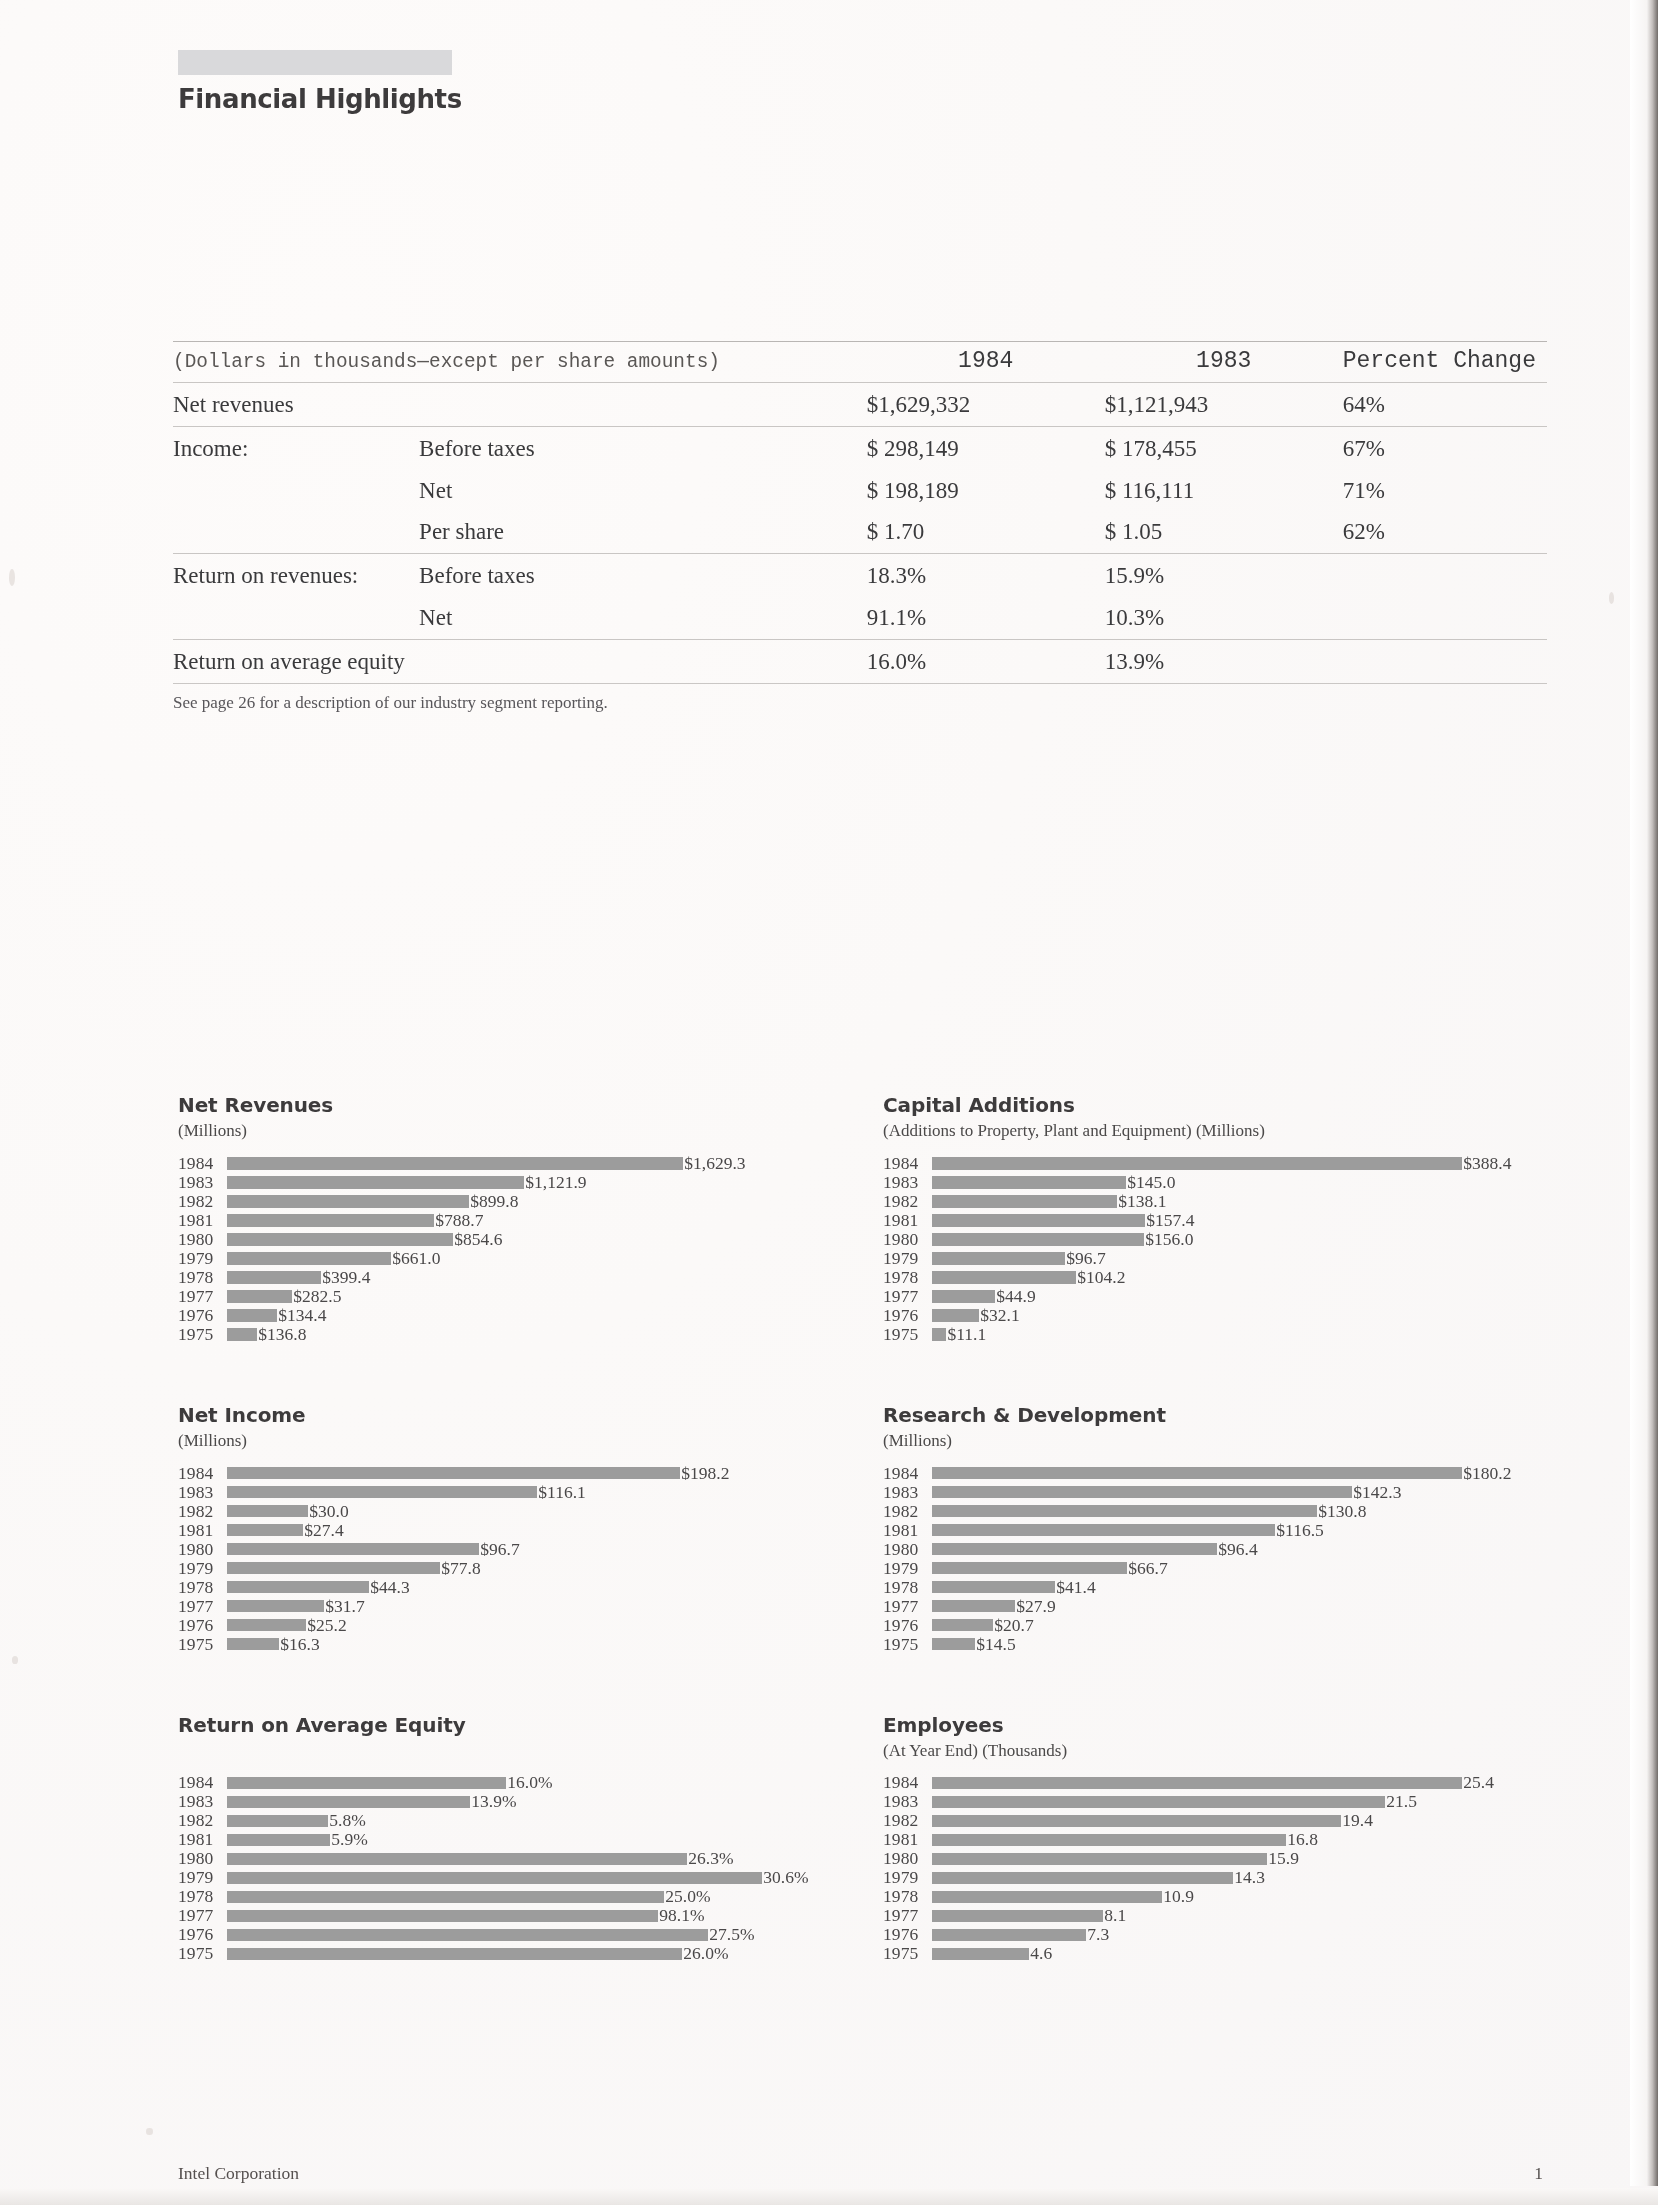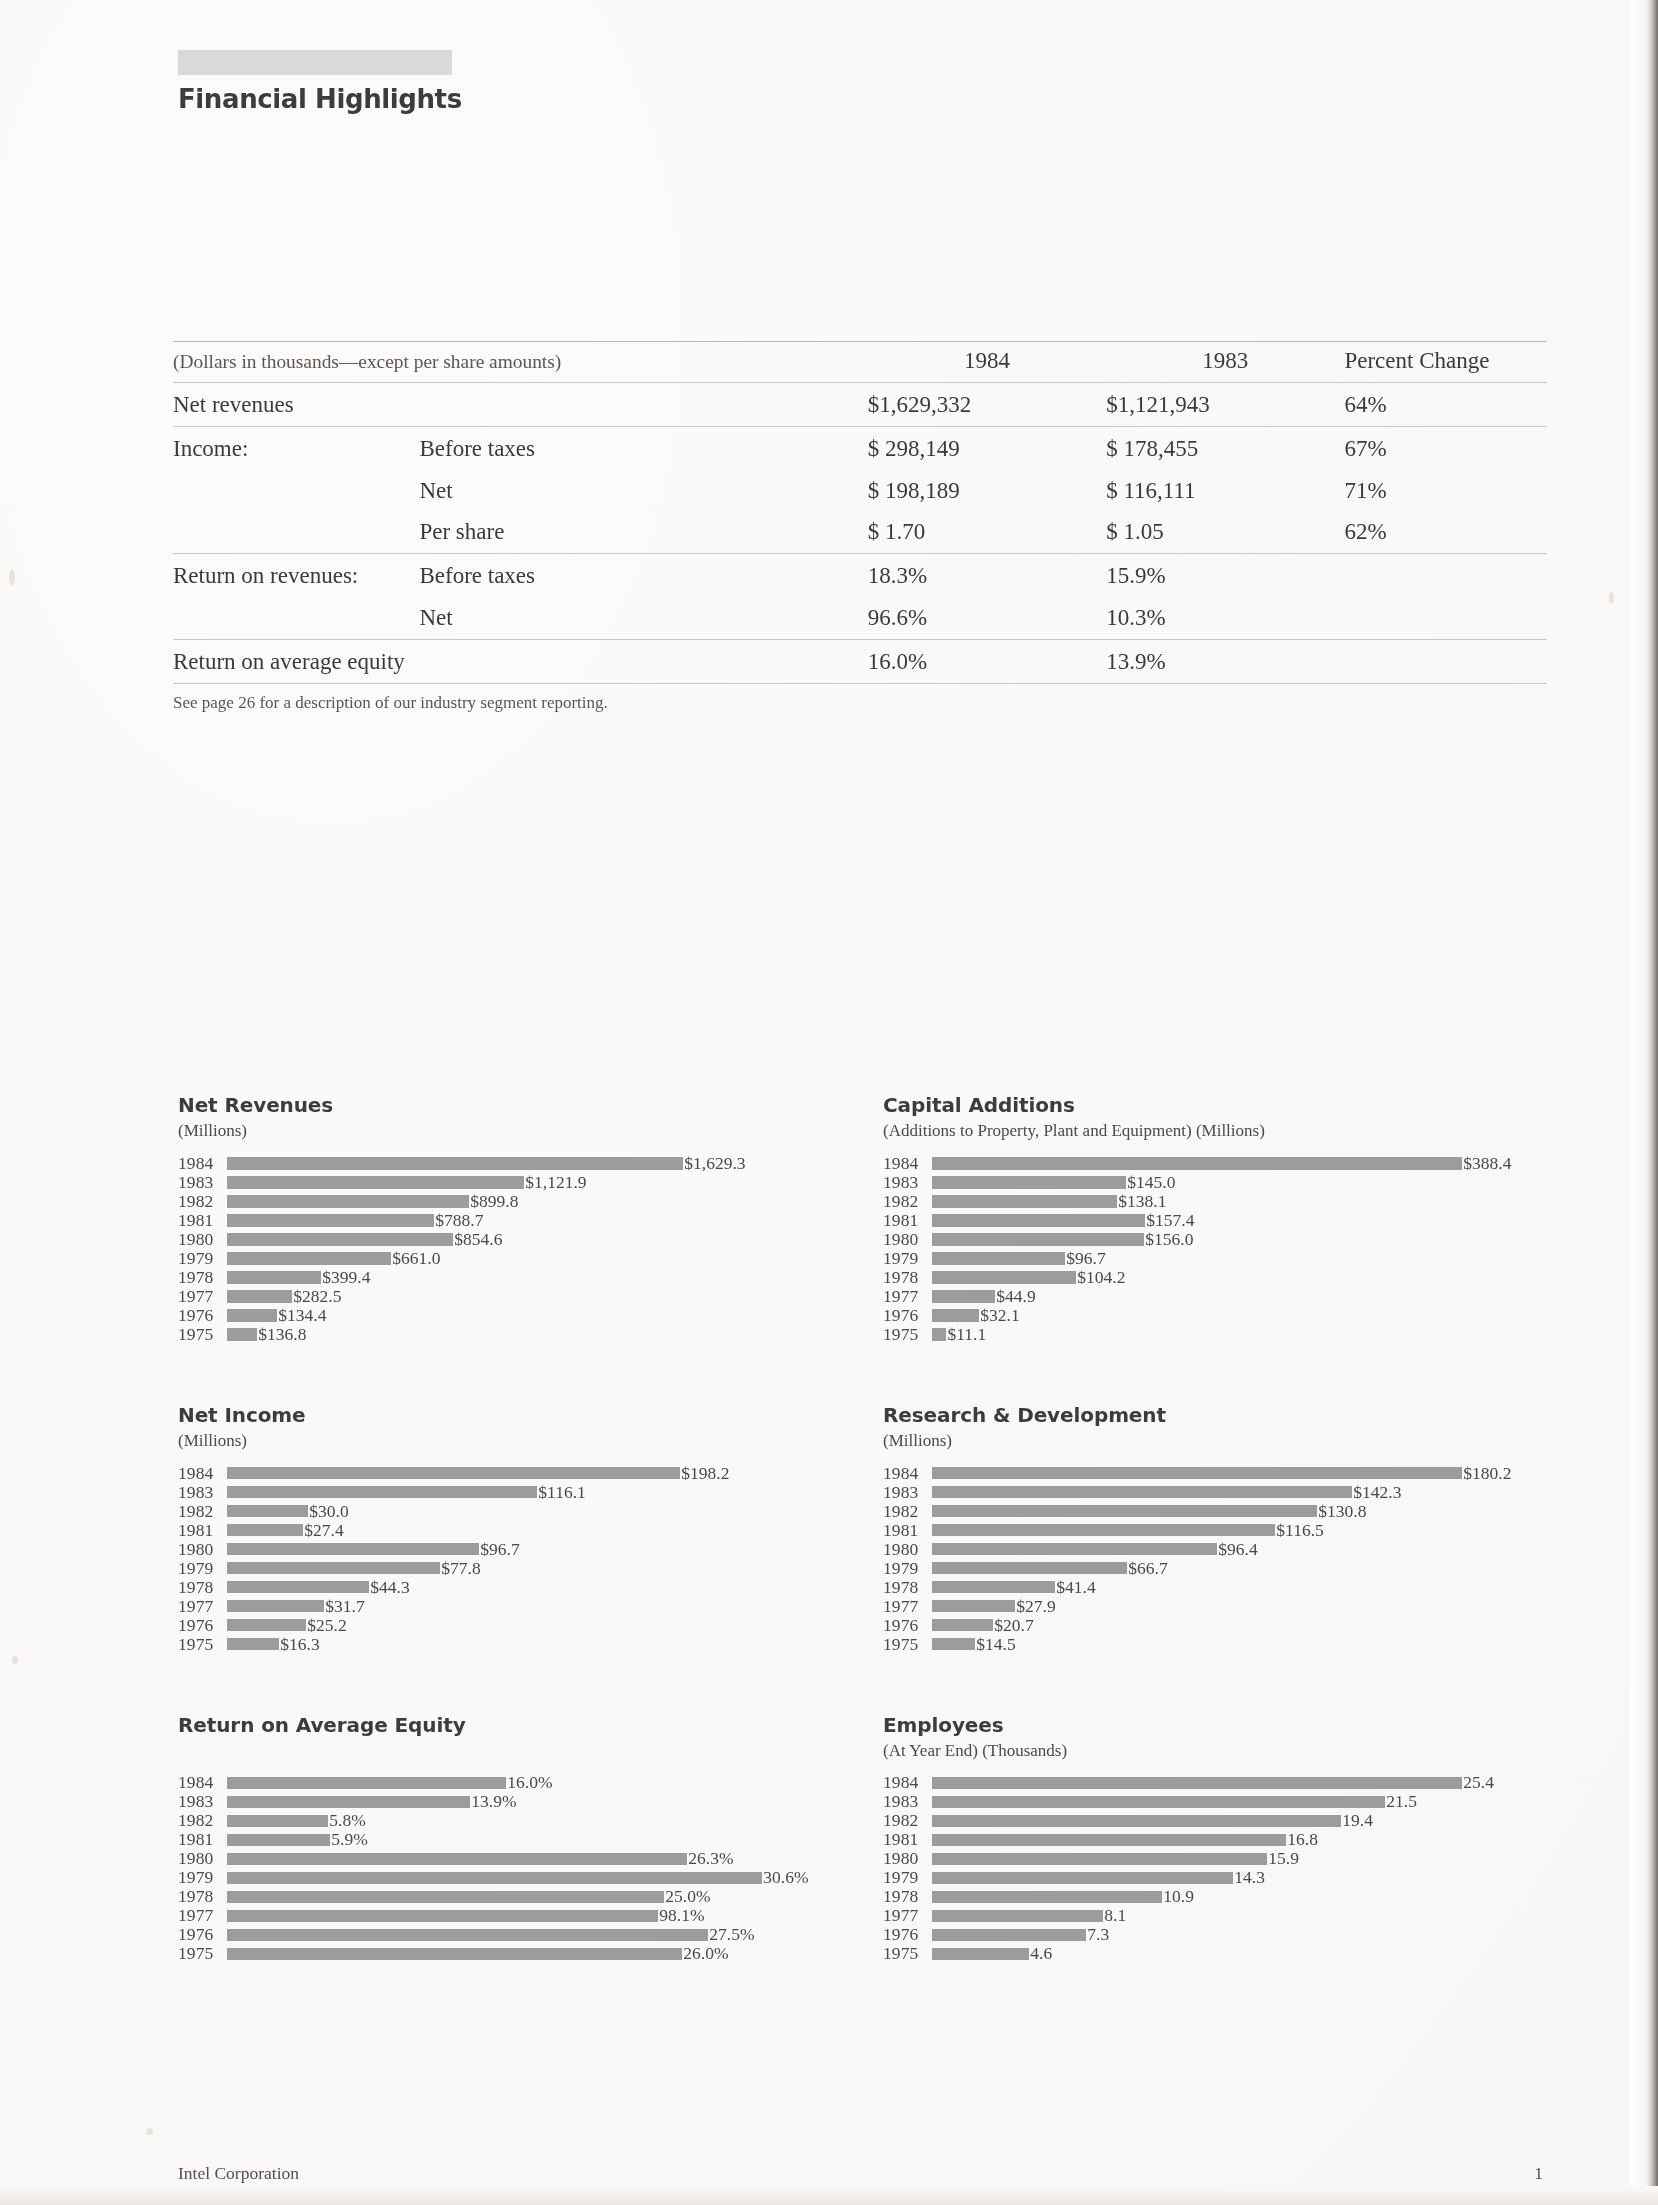--- a/index.html
+++ b/index.html
@@ -44,21 +44,21 @@
     letter-spacing:-0.4px;
     color:#3d3b3c;
   }
 
   
   #summary{position:absolute;left:173px;top:341px;width:1374px;}
   table.fin{width:100%;border-collapse:collapse;font-size:22px;}
   table.fin td,table.fin th{padding:0;font-weight:normal;text-align:left;vertical-align:baseline;}
   .rule{height:0;border-top:1.3px solid #b9b6b4;}
   .rule-thin{height:0;border-top:1px solid #cac7c5;}
-  tr.hdr td{font-size:19.4px;color:#5a5755;padding:5.8px 0 8.4px 0;}
+  tr.hdr td{font-size:19.4px;color:#5a5755;padding:5.8px 0 8.4px 0;font-family:Liberation Mono, monospace;}
   tr.hdr td.yr,tr.hdr td.pc{font-size:23px;color:#3a3a3c;}
   td.lbl1{width:259px;}
   td.lbl2{width:479px;}
   td.num{width:213px;text-align:right;padding-right:11.6px;}
   td.num2{width:213px;text-align:right;padding-right:11.6px;}
   td.pct{width:213px;text-align:center;margin-top:24px;}
   tr.body td{padding:7.8px 0 7.8px 0;font-size:23px;}
   .footnote{
     margin-top:9px;font-size:17px;color:#58565a;
   }
@@ -155,21 +155,21 @@
       <tr class="body">
         <td class="lbl1">Return on revenues:</td>
         <td class="lbl2">Before taxes</td>
         <td class="num" style="padding-right:36px;margin-left:12px;">18.3%</td>
         <td class="num2" style="padding-right:36px;">15.9%</td>
         <td class="pct"></td>
       </tr>
       <tr class="body">
         <td class="lbl1"></td>
         <td class="lbl2">Net</td>
-        <td class="num" style="padding-right:36px;">96.6%</td>
+        <td class="num" style="padding-right:36px;">91.1%</td>
         <td class="num2" style="padding-right:36px;">10.3%</td>
         <td class="pct"></td>
       </tr>
       <tr>
             <td colspan="5" class="sect-rule-light" style="padding:0;height:1.3px;"></td>
           </tr>
 
       <tr class="body">
         <td class="lbl1" colspan="2">Return on average equity</td>
         <td class="num" style="padding-right:36px;">16.0%</td>

